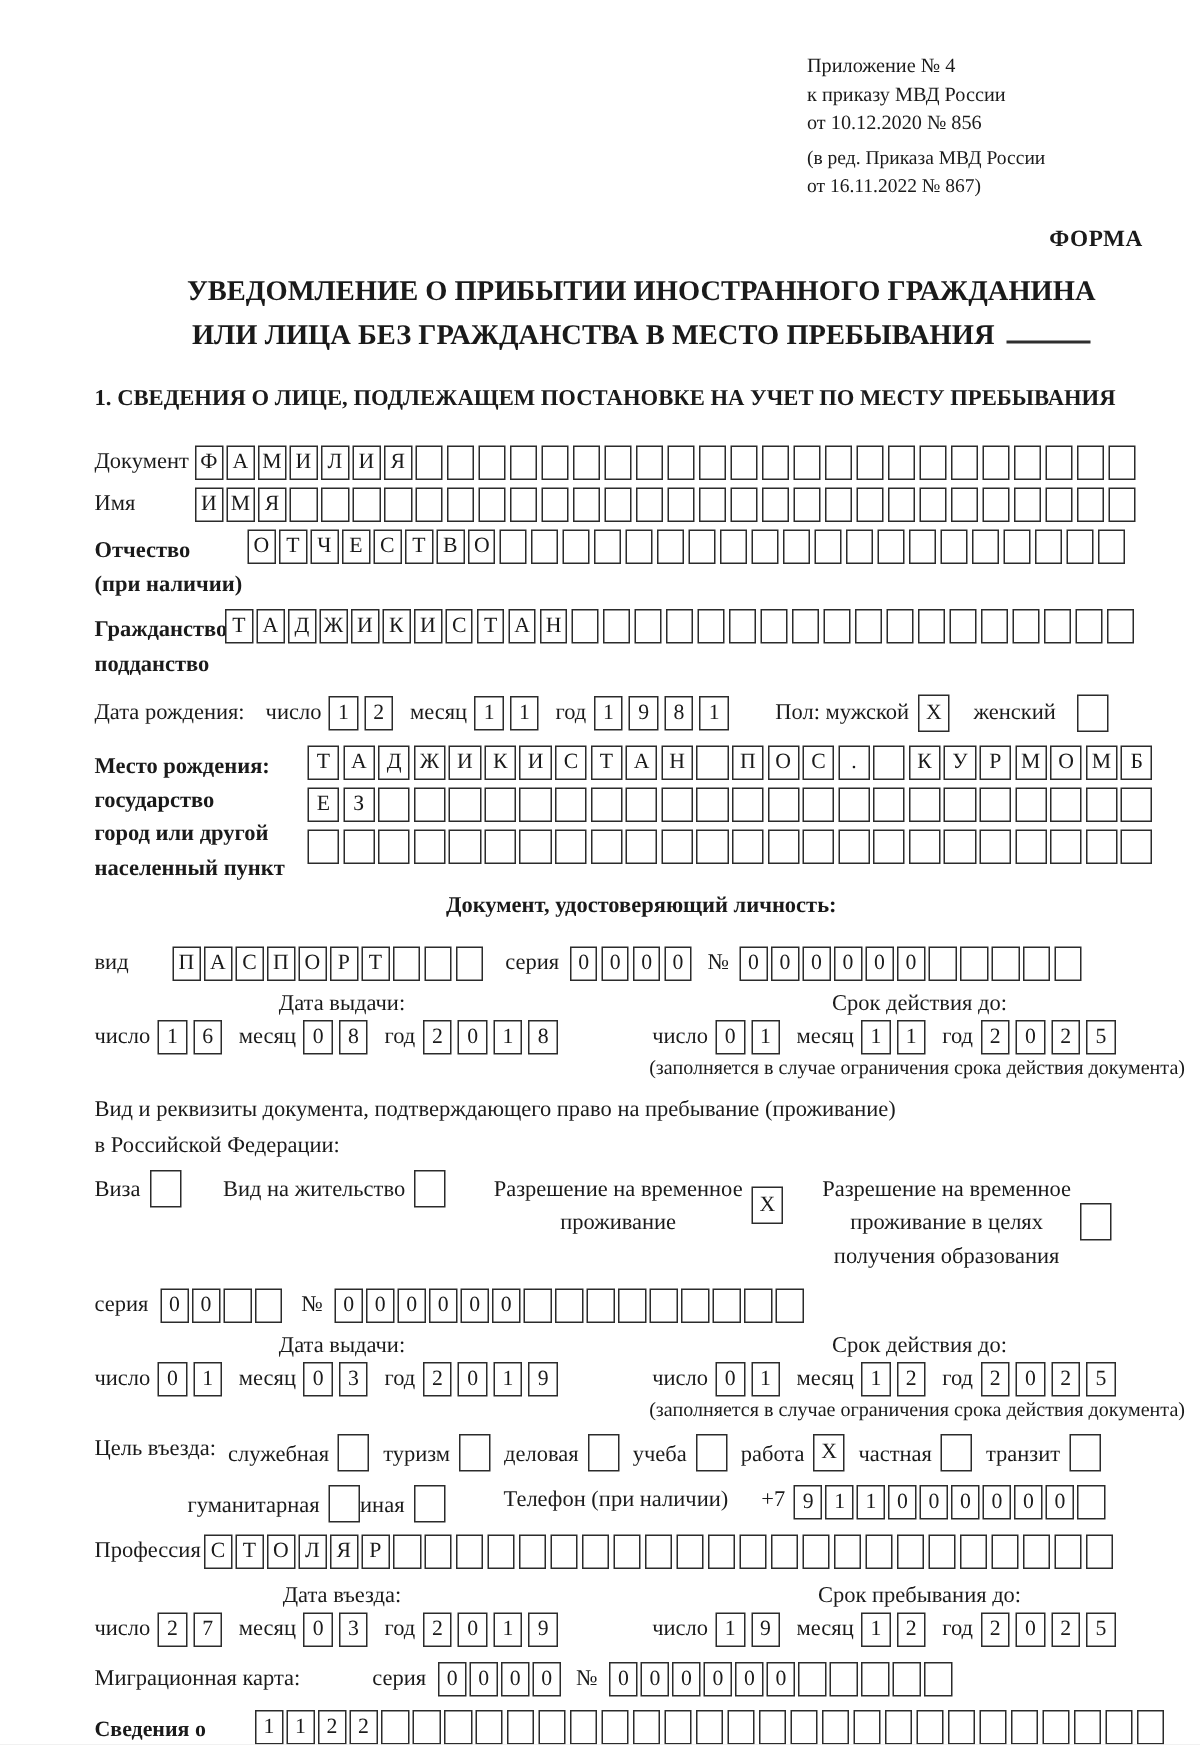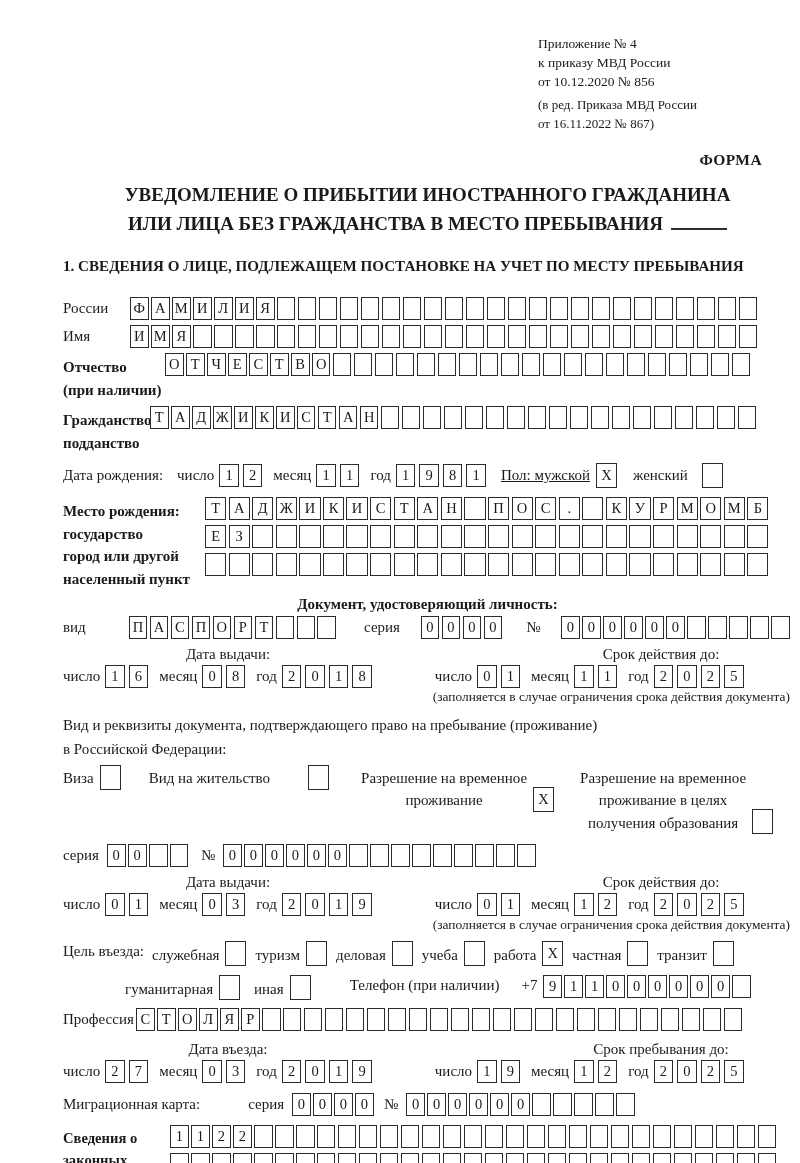--- a/index.html
+++ b/index.html
@@ -23,33 +23,33 @@
   .cells{display:flex;flex-wrap:nowrap;flex:none;}
   .cell{flex:none;width:16.6px;height:21px;border:1.6px solid #2b2b2b;margin-right:2.4px;
         display:flex;align-items:center;justify-content:center;font-size:14.5px;background:#fff;}
   .cells.lg .cell{width:19.2px;}
   .stack{display:flex;flex-direction:column;}
   .stack .cells{margin-top:0;}
   .stack .cells + .cells{margin-top:5px;}
   .checkbox{flex:none;width:19px;height:23px;border:1.6px solid #2b2b2b;display:inline-flex;
             align-items:center;justify-content:center;font-size:14.5px;background:#fff;}
   
-  .dual{display:flex;margin-top:7px;font-size:15px;gap:48px;}
+  .dual{display:flex;margin-top:7px;font-size:15px;}
   .dual .a{flex:0 0 330px;text-align:center;}
   .dual .b{flex:0 0 340px;text-align:center;margin-left:50px;}
   .date-row{display:flex;align-items:center;margin-top:2px;}
   .dgroup{display:flex;align-items:center;}
   .dgroup .dlbl{margin-right:5px;}
   .dgroup .cells{margin-right:7px;}
   .dgroup .cell{margin-right:4px;width:17.5px;}
   .gap-right{margin-left:52px;}
   .note{font-size:13.4px;text-align:right;margin-top:1px;padding-right:2px;}
   
   .optrow{display:flex;align-items:flex-start;margin-top:7px;}
-  .opt{display:flex;align-items:flex-end;}
+  .opt{display:flex;align-items:center;}
   .opt .opt-label{text-align:center;line-height:1.5;padding-top:2px;}
   .opt .checkbox{margin-left:6px;}
   .doc-heading{text-align:center;font-weight:bold;font-size:15px;margin-top:6px;}
   .intro{margin-top:9px;line-height:1.55;}
 </style>
 </head>
 <body>
 
 <div class="page">
 
@@ -68,21 +68,21 @@
   <div class="title">
     <div>УВЕДОМЛЕНИЕ О ПРИБЫТИИ ИНОСТРАННОГО ГРАЖДАНИНА</div>
     <div>
       <span>ИЛИ ЛИЦА БЕЗ ГРАЖДАНСТВА В МЕСТО ПРЕБЫВАНИЯ</span><span class="blank-line"></span>
     </div>
   </div>
 
   <div class="sec-heading">1. СВЕДЕНИЯ О ЛИЦЕ, ПОДЛЕЖАЩЕМ ПОСТАНОВКЕ НА УЧЕТ ПО МЕСТУ ПРЕБЫВАНИЯ</div>
 
   <div class="row" style="margin-top:22px;">
-    <span class="lbl" style="width:67px;">России</span>
+    <span class="lbl" style="width:67px;">Документ</span>
     <span class="cells">
         <span class="cell">Ф</span>
         <span class="cell">А</span>
         <span class="cell">М</span>
         <span class="cell">И</span>
         <span class="cell">Л</span>
         <span class="cell">И</span>
         <span class="cell">Я</span>
         <span class="cell"></span>
         <span class="cell"></span>
@@ -235,21 +235,21 @@
           <span class="cell">1</span>
         </span>
       <span class="dlbl">год</span>
       <span class="cells">
           <span class="cell">1</span>
           <span class="cell">9</span>
           <span class="cell">8</span>
           <span class="cell">1</span>
         </span>
     </span>
-    <span style="margin-left:4px;text-decoration:underline;">Пол: мужской</span>
+    <span style="margin-left:20px;">Пол: мужской</span>
     <span class="checkbox" style="margin-left:6px;">X</span>
     <span style="margin-left:16px;">женский</span>
     <span class="checkbox" style="margin-left:14px;"></span>
   </div>
 
   <div class="row" style="margin-top:9px;">
     <span class="lbl lbl2" style="width:142px;">
       <div>Место рождения:</div>
       <div>государство</div>
       <div>город или другой</div>
@@ -332,21 +332,21 @@
           <span class="cell"></span>
           <span class="cell"></span>
           <span class="cell"></span>
           <span class="cell"></span>
         </span>
     </span>
   </div>
 
   <div class="doc-heading">Документ, удостоверяющий личность:</div>
 
-  <div class="date-row" style="margin-top:3px;justify-content:space-between;">
+  <div class="date-row" style="margin-top:18px;">
     <span class="dlbl" style="width:52px;">вид</span>
     <span class="cells">
         <span class="cell">П</span>
         <span class="cell">А</span>
         <span class="cell">С</span>
         <span class="cell">П</span>
         <span class="cell">О</span>
         <span class="cell">Р</span>
         <span class="cell">Т</span>
         <span class="cell"></span>
@@ -425,21 +425,21 @@
   <div class="intro">
     <div>Вид и реквизиты документа, подтверждающего право на пребывание (проживание)</div>
     <div>в Российской Федерации:</div>
   </div>
 
   <div class="optrow" style="margin-top:4px;">
     <span class="opt">
       <span class="opt-label">Виза</span>
       <span class="checkbox"></span>
     </span>
-    <span class="opt" style="margin-left:28px;gap:32px;">
+    <span class="opt" style="margin-left:28px;">
       <span class="opt-label">Вид на жительство</span>
       <span class="checkbox"></span>
     </span>
     <span class="opt" style="margin-left:32px;">
       <span class="opt-label">
         <div>Разрешение на временное</div>
         <div>проживание</div>
       </span>
       <span class="checkbox">X</span>
     </span>
@@ -557,21 +557,21 @@
         <span class="opt-label">транзит</span>
         <span class="checkbox"></span>
       </span>
   </div>
 
   <div class="optrow" style="margin-top:9px;margin-left:62px;">
     <span class="opt">
         <span class="opt-label">гуманитарная</span>
         <span class="checkbox"></span>
       </span>
-    <span class="opt" style="margin-left:14px;">
+    <span class="opt" style="">
         <span class="opt-label">иная</span>
         <span class="checkbox"></span>
       </span>
     <span style="margin-left:39px;padding-top:2px;">Телефон (при наличии)</span>
     <span style="margin-left:22px;padding-top:2px;">+7</span>
     <span class="cells" style="margin-left:6px;">
         <span class="cell">9</span>
         <span class="cell">1</span>
         <span class="cell">1</span>
         <span class="cell">0</span>

